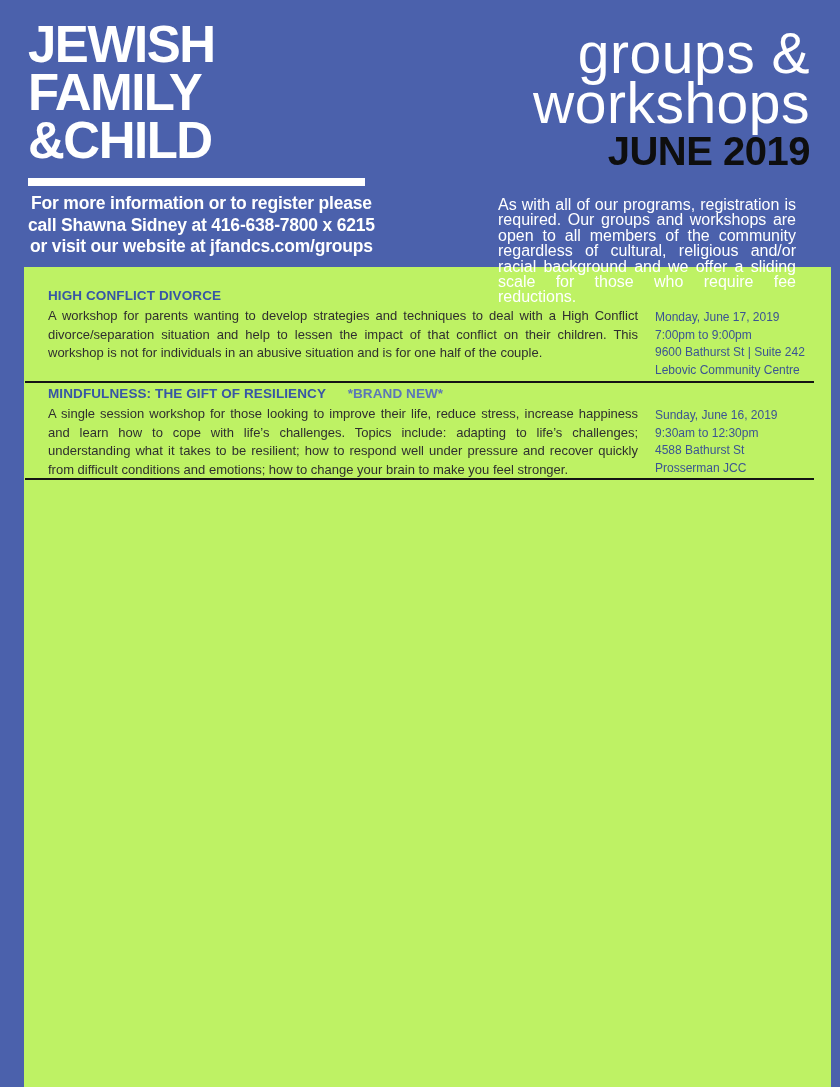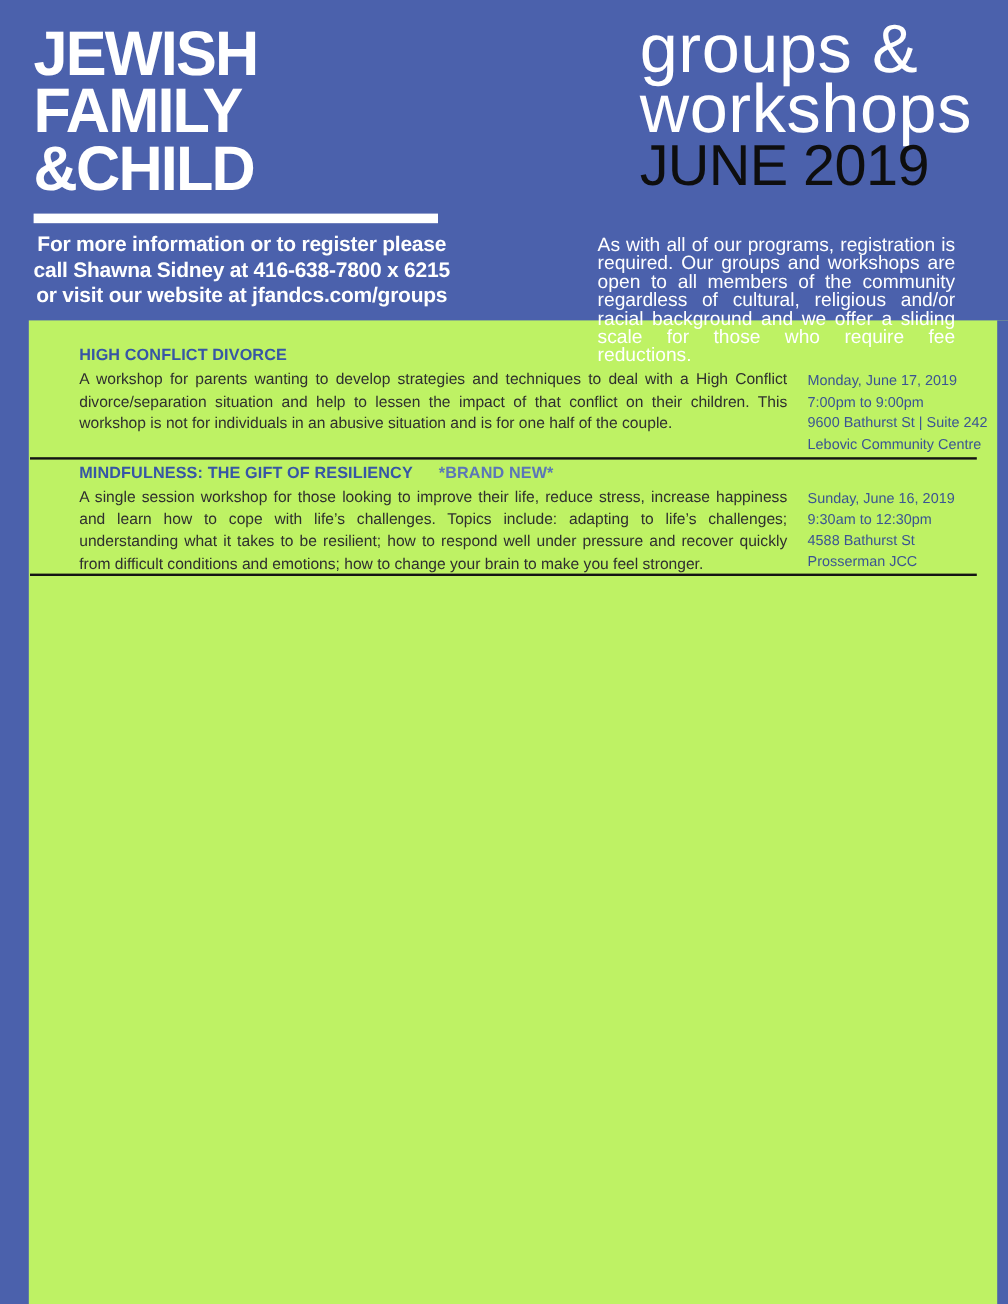--- a/index.html
+++ b/index.html
@@ -26,31 +26,31 @@
   .header{position:absolute;left:0;top:0;width:840px;height:267px;background:var(--blue);}
   .logo{position:absolute;left:28px;top:20px;}
   .logo-line{
     color:#ffffff;font-weight:bold;font-size:51px;line-height:48px;
     letter-spacing:-1.5px;transform:scaleY(1.03);transform-origin:top left;
   }
   .logo-underline{position:absolute;left:28px;top:178px;width:337px;height:8px;background:#ffffff;}
   .contact{position:absolute;left:28px;top:193px;text-align:center;}
   .contact-line{color:#ffffff;font-weight:bold;font-size:17.5px;line-height:21.6px;letter-spacing:-0.2px;}
 
-  .title-block{position:absolute;right:30px;top:16px;}
+  .title-block{position:absolute;right:30px;top:28px;text-align:right;}
   .title-line{color:#ffffff;font-weight:200;font-size:57px;line-height:50px;letter-spacing:0.5px;}
-  .issue{color:#0e0e0e;font-weight:normal;font-size:48px;line-height:40px;margin-top:3px;letter-spacing:-0.5px;}
+  .issue{color:#0e0e0e;font-weight:bold;font-size:40px;line-height:40px;margin-top:3px;letter-spacing:-0.5px;}
 
   .intro{
     position:absolute;right:28px;top:181px;width:298px;margin:16px;
     color:#ffffff;font-size:16px;line-height:15.4px;text-align:justify;
   }
 
   
-  .workshop{position:absolute;left:66px;width:764px;}
+  .workshop{position:absolute;left:48px;width:764px;}
   .workshop-1{top:288px;}
   .workshop-2{top:386px;}
   .w-title{margin:0 0 3px 0;font-size:13.5px;line-height:16px;font-weight:bold;color:var(--head-blue);letter-spacing:0.1px;}
   .w-badge{color:var(--badge-blue);margin-left:18px;}
   .w-desc{margin:0;width:590px;font-size:13px;line-height:18.5px;text-align:justify;color:var(--ink);}
   .w-sched{position:absolute;left:607px;top:21px;font-size:12px;line-height:17.5px;color:var(--sched-blue);white-space:nowrap;}
 
   .separator{position:absolute;left:25px;width:789px;height:2px;background:#141414;}
   .sep-1{top:381px;}
   .sep-2{top:478px;}

